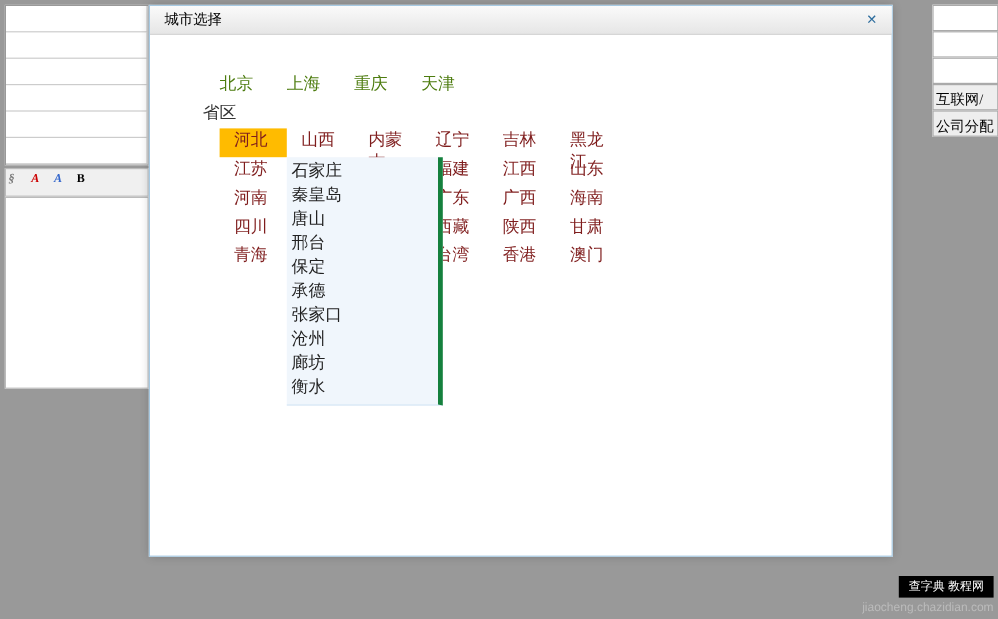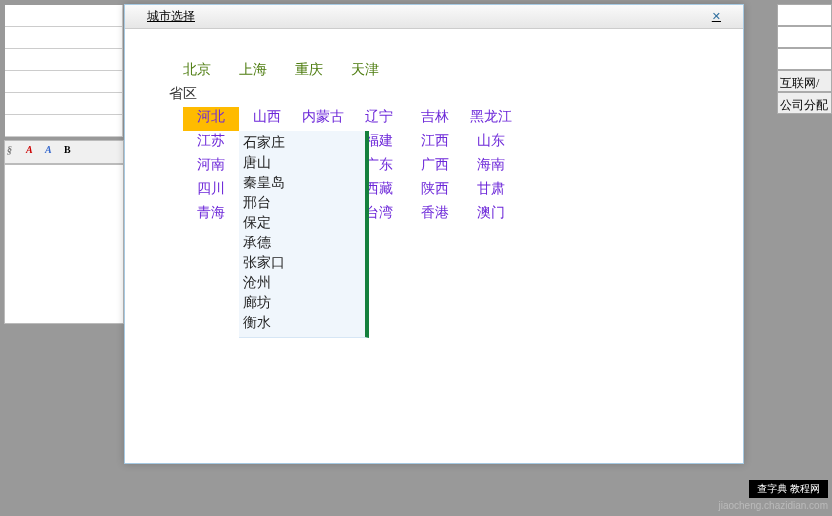--- a/index.html
+++ b/index.html
@@ -12,31 +12,31 @@
 .bg-right { position: absolute; right: 0; top: 4px; width: 55px; background: #fff; font-family: Liberation Serif, serif; }
 .bg-right .bg-row { padding: 4px 2px; font-size: 12px; overflow: hidden; white-space: nowrap; border: 1px solid #aaa; background: #eee; }
 .bg-right .bg-row.light { background: #fff; }
 
 .toolbar-bg { position: absolute; left: 4px; top: 140px; width: 120px; height: 24px; background: #f0f0f0; border: 1px solid #bbb; display: flex; align-items: center; gap: 3px; padding: 2px; }
 .tool-ico { width: 16px; height: 16px; display: inline-block; font-size: 10px; font-family: serif; font-weight: bold; font-style: italic; }
 .editor-bg { position: absolute; left: 4px; top: 164px; width: 120px; height: 160px; background: #fff; border: 1px solid #bbb; }
 
 
 .modal { position: absolute; left: 124px; top: 4px; width: 620px; height: 460px; background: #fff; border: 1px solid #a6c9e2; box-shadow: 0 0 8px rgba(0,0,0,0.2); }
-.modal-header { height: 24px; background: linear-gradient(#fafafa, #e6e6e6); border-bottom: 1px solid #ccc; display: flex; align-items: center; justify-content: space-between; padding: 0 22px; font-size: 12px; text-decoration: underline; }
+.modal-header { height: 24px; background: linear-gradient(#fafafa, #e6e6e6); border-bottom: 1px solid #ccc; display: flex; align-items: center; justify-content: space-between; padding: 0 12px; font-size: 12px; }
 .close-x { color: #2e6e9e; cursor: pointer; font-family: Arial; font-size: 11px; }
 
 .modal-body { padding: 30px 44px 16px 44px; color: #333; }
 .section-label { font-size: 14px; margin-bottom: 4px; }
 .muni-row { display: flex; gap: 0; margin: 2px 0 6px 14px; }
 .muni-row span { width: 56px; font-size: 14px; color: #4d7c0f; cursor: pointer; }
 
 .prov-area { position: relative; }
 .prov-grid { display: grid; grid-template-columns: repeat(6, 56px); grid-auto-rows: 24px; margin-left: 14px; }
-.prov-item { font-size: 14px; color: #6d28d9; cursor: pointer; padding: 1px 0; text-align: center; }
+.prov-item { font-size: 14px; color: #7f1d1d; cursor: pointer; padding: 1px 12px; }
 .prov-item.sel { background: #ffbb00; font-weight: normal; }
 
 .submenu { position: absolute; left: 70px; top: 24px; width: 130px; background: #f0f6fc; border-right: 4px solid #15803d; border-bottom: 1px solid #d6e6f5; padding: 2px 4px 4px 4px; z-index: 5; }
 .submenu div { font-size: 14px; color: #222; padding: 1px 0; cursor: pointer; }
 
 
 .watermark { position: absolute; right: 4px; bottom: 4px; text-align: right; }
 .watermark .wm1 { background: #000000; color: #fff; display: inline-block; padding: 2px 8px; font-size: 10px; }
 .watermark .wm2 { color: #bbb; font-size: 10px; font-family: Arial; }
 </style>
@@ -108,22 +108,22 @@
           <div class="prov-item">甘肃</div>
           <div class="prov-item">青海</div>
           <div class="prov-item"></div>
           <div class="prov-item"></div>
           <div class="prov-item">台湾</div>
           <div class="prov-item">香港</div>
           <div class="prov-item">澳门</div>
         </div>
       <div class="submenu" id="submenu">
           <div>石家庄</div>
+          <div>秦皇岛</div>
           <div>唐山</div>
-          <div>秦皇岛</div>
           <div>邢台</div>
           <div>保定</div>
           <div>承德</div>
           <div>张家口</div>
           <div>沧州</div>
           <div>廊坊</div>
           <div>衡水</div>
         </div>
     </div>
   </div>

